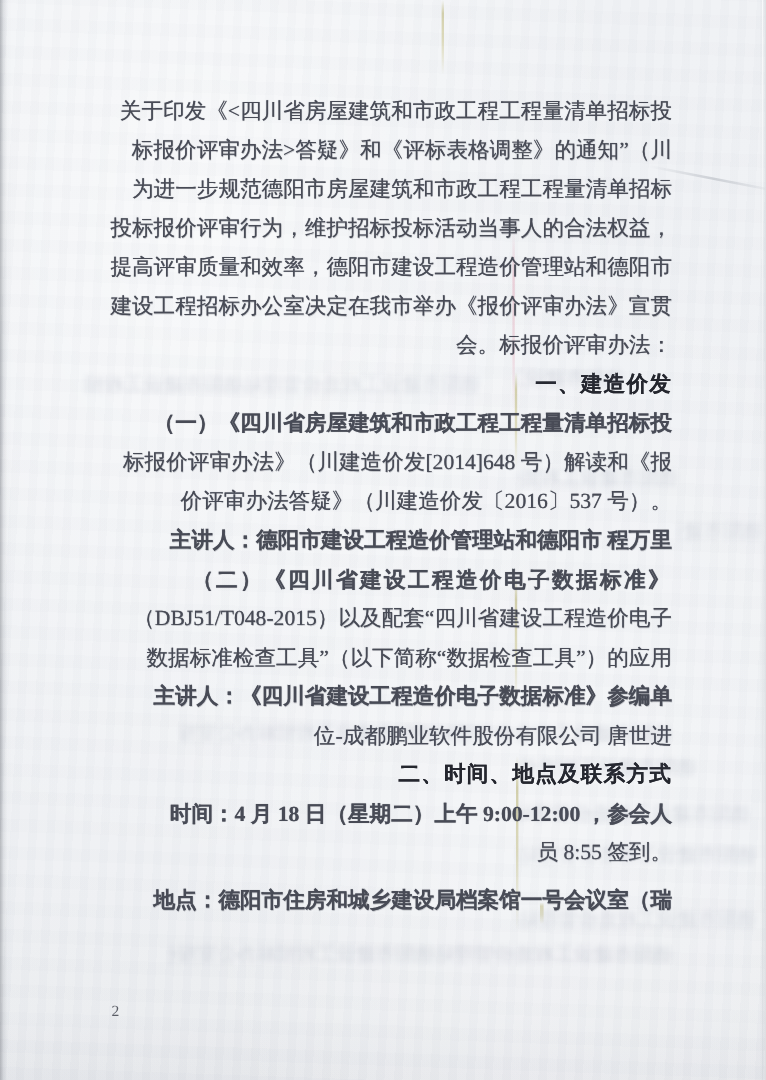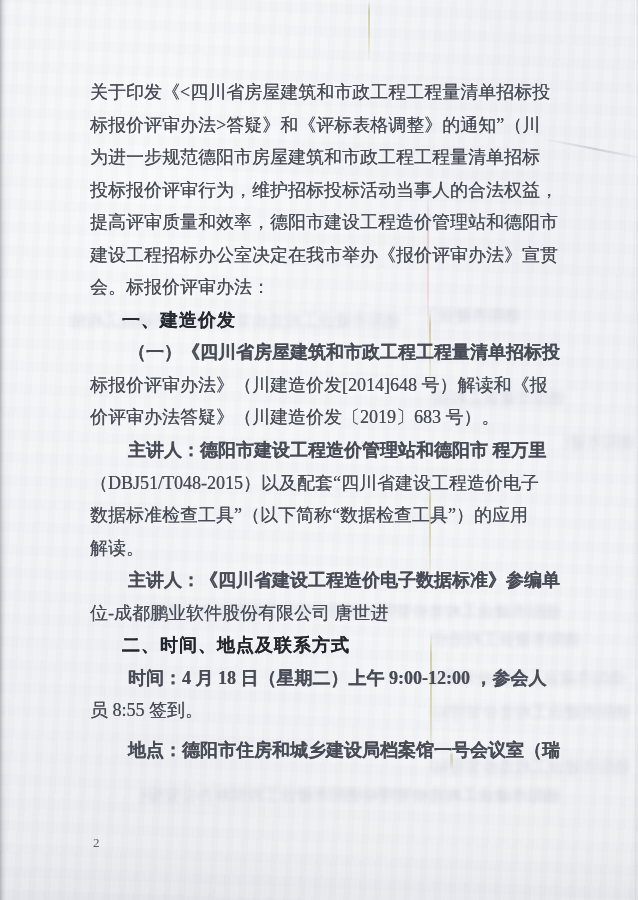--- a/index.html
+++ b/index.html
@@ -7,20 +7,21 @@
     position:relative;
     width:638px;height:900px;
     overflow:hidden;
     font-family:"Liberation Serif","DejaVu Serif",serif;
     background:
       linear-gradient(90deg, rgba(168,171,176,.85) 0px, rgba(198,201,206,.45) 3px, rgba(226,229,233,.18) 6px, rgba(240,242,245,0) 10px),
       linear-gradient(270deg, rgba(205,208,212,.35) 0px, rgba(236,238,241,0) 5px),
       radial-gradient(ellipse at 25% 20%, rgba(255,255,255,.55), rgba(255,255,255,0) 55%),
       radial-gradient(ellipse at 70% 70%, rgba(255,255,255,.35), rgba(255,255,255,0) 50%),
       linear-gradient(180deg,#f0f2f5 0%,#eff1f4 80%,#ebedf0 94%,#e4e6ea 100%);
+    text-align: right;
   }
   .texture{
     position:absolute;inset:0;pointer-events:none;
     background:
       repeating-linear-gradient(93deg, rgba(120,130,150,.022) 0 7px, rgba(255,255,255,.03) 7px 15px),
       repeating-linear-gradient(2deg, rgba(140,148,165,.018) 0 11px, rgba(255,255,255,.025) 11px 23px);
   }
   .text-block{
     position:absolute;left:90px;top:76px;width:470px;
     font-size:18px;color:#484b56;
@@ -78,25 +79,25 @@
       <div class="line ">关于印发《&lt;四川省房屋建筑和市政工程工程量清单招标投</div>
       <div class="line ">标报价评审办法&gt;答疑》和《评标表格调整》的通知”（川</div>
       <div class="line ">为进一步规范德阳市房屋建筑和市政工程工程量清单招标</div>
       <div class="line ">投标报价评审行为，维护招标投标活动当事人的合法权益，</div>
       <div class="line ">提高评审质量和效率，德阳市建设工程造价管理站和德阳市</div>
       <div class="line ">建设工程招标办公室决定在我市举办《报价评审办法》宣贯</div>
       <div class="line ">会。标报价评审办法：</div>
       <div class="line heading">一、建造价发</div>
       <div class="line indent">（一）《四川省房屋建筑和市政工程工程量清单招标投</div>
       <div class="line ">标报价评审办法》（川建造价发[2014]648 号）解读和《报</div>
-      <div class="line ">价评审办法答疑》（川建造价发〔2019〕683 号）。</div>
+      <div class="line ">价评审办法答疑》（川建造价发〔2016〕537 号）。</div>
       <div class="line indent">主讲人：德阳市建设工程造价管理站和德阳市 程万里</div>
+      <div class="line indent spaced">（二）《四川省建设工程造价电子数据标准》</div>
       <div class="line ">（DBJ51/T048-2015）以及配套“四川省建设工程造价电子</div>
       <div class="line ">数据标准检查工具”（以下简称“数据检查工具”）的应用</div>
-      <div class="line ">解读。</div>
       <div class="line indent">主讲人：《四川省建设工程造价电子数据标准》参编单</div>
       <div class="line ">位-成都鹏业软件股份有限公司 唐世进</div>
       <div class="line heading">二、时间、地点及联系方式</div>
       <div class="line indent">时间：4 月 18 日（星期二）上午 9:00-12:00 ，参会人</div>
       <div class="line ">员 8:55 签到。</div>
       <div class="line indent gap">地点：德阳市住房和城乡建设局档案馆一号会议室（瑞</div>
     </div>
 
   <div class="page-number">2</div>
 <div class="bleed" style="left: 70px; top: 311px; width: 330px;">德阳市建设工程造价管理站德阳市建设工程招标办公室报价评审办法宣贯会通知</div>

